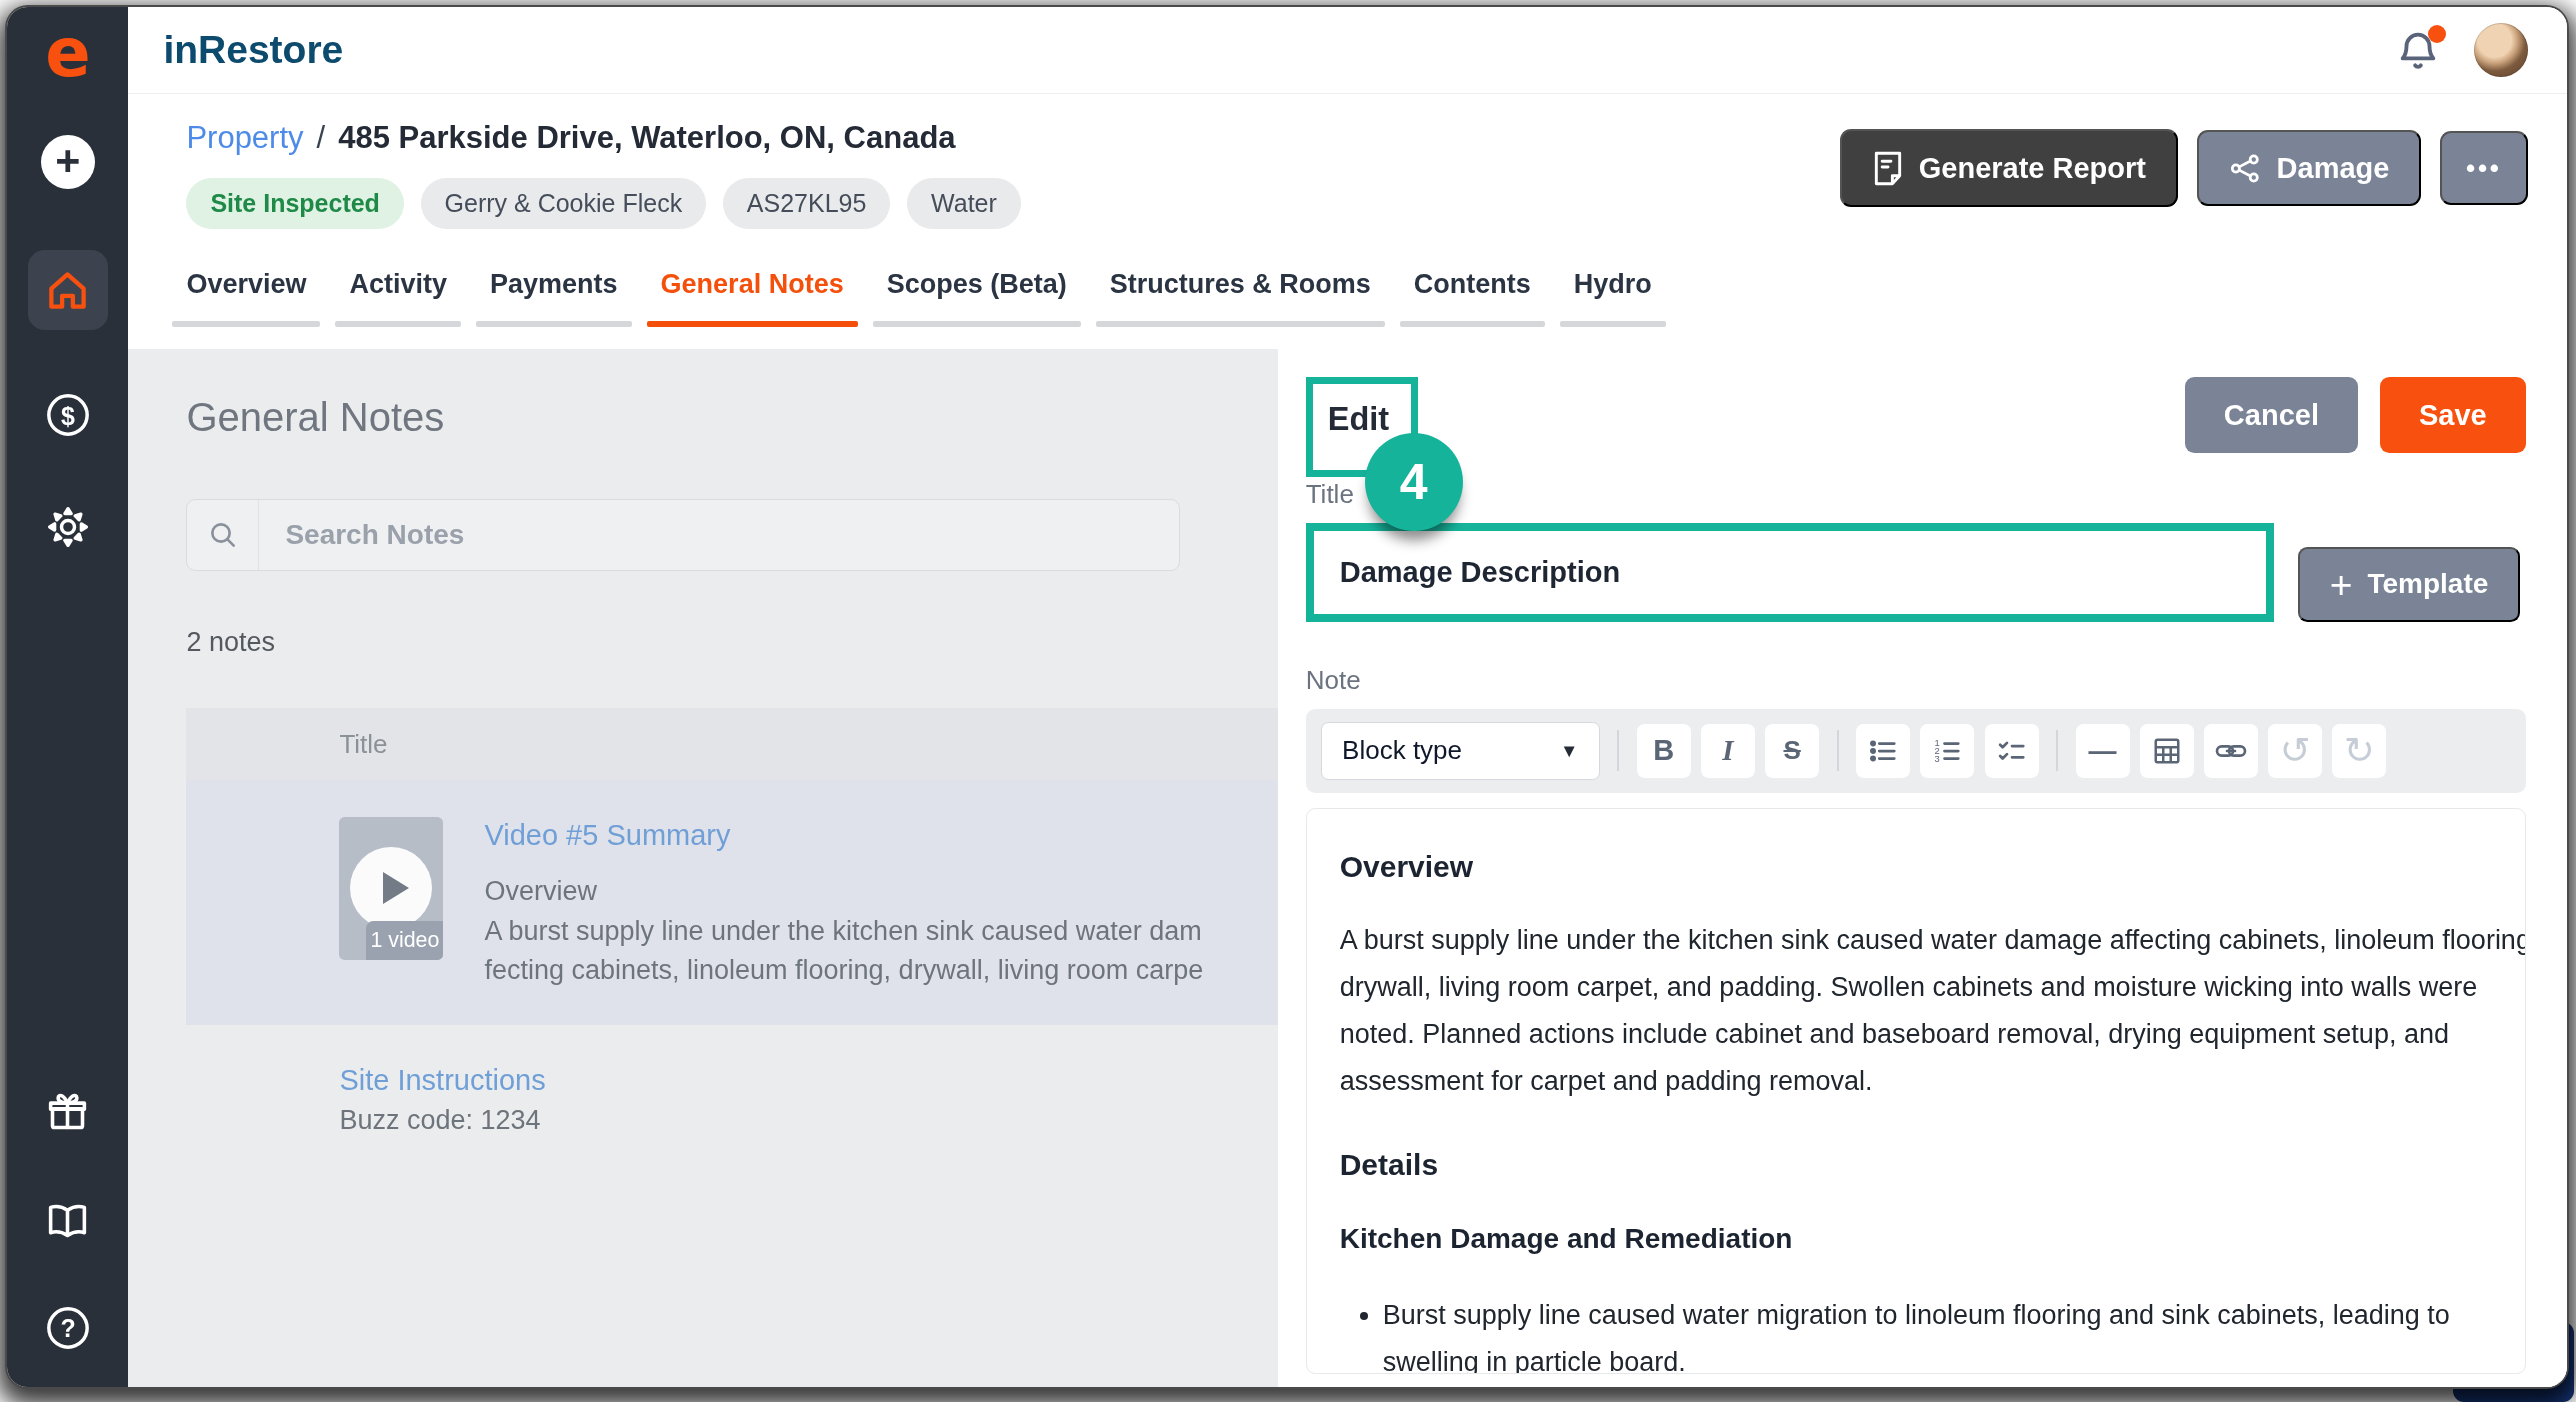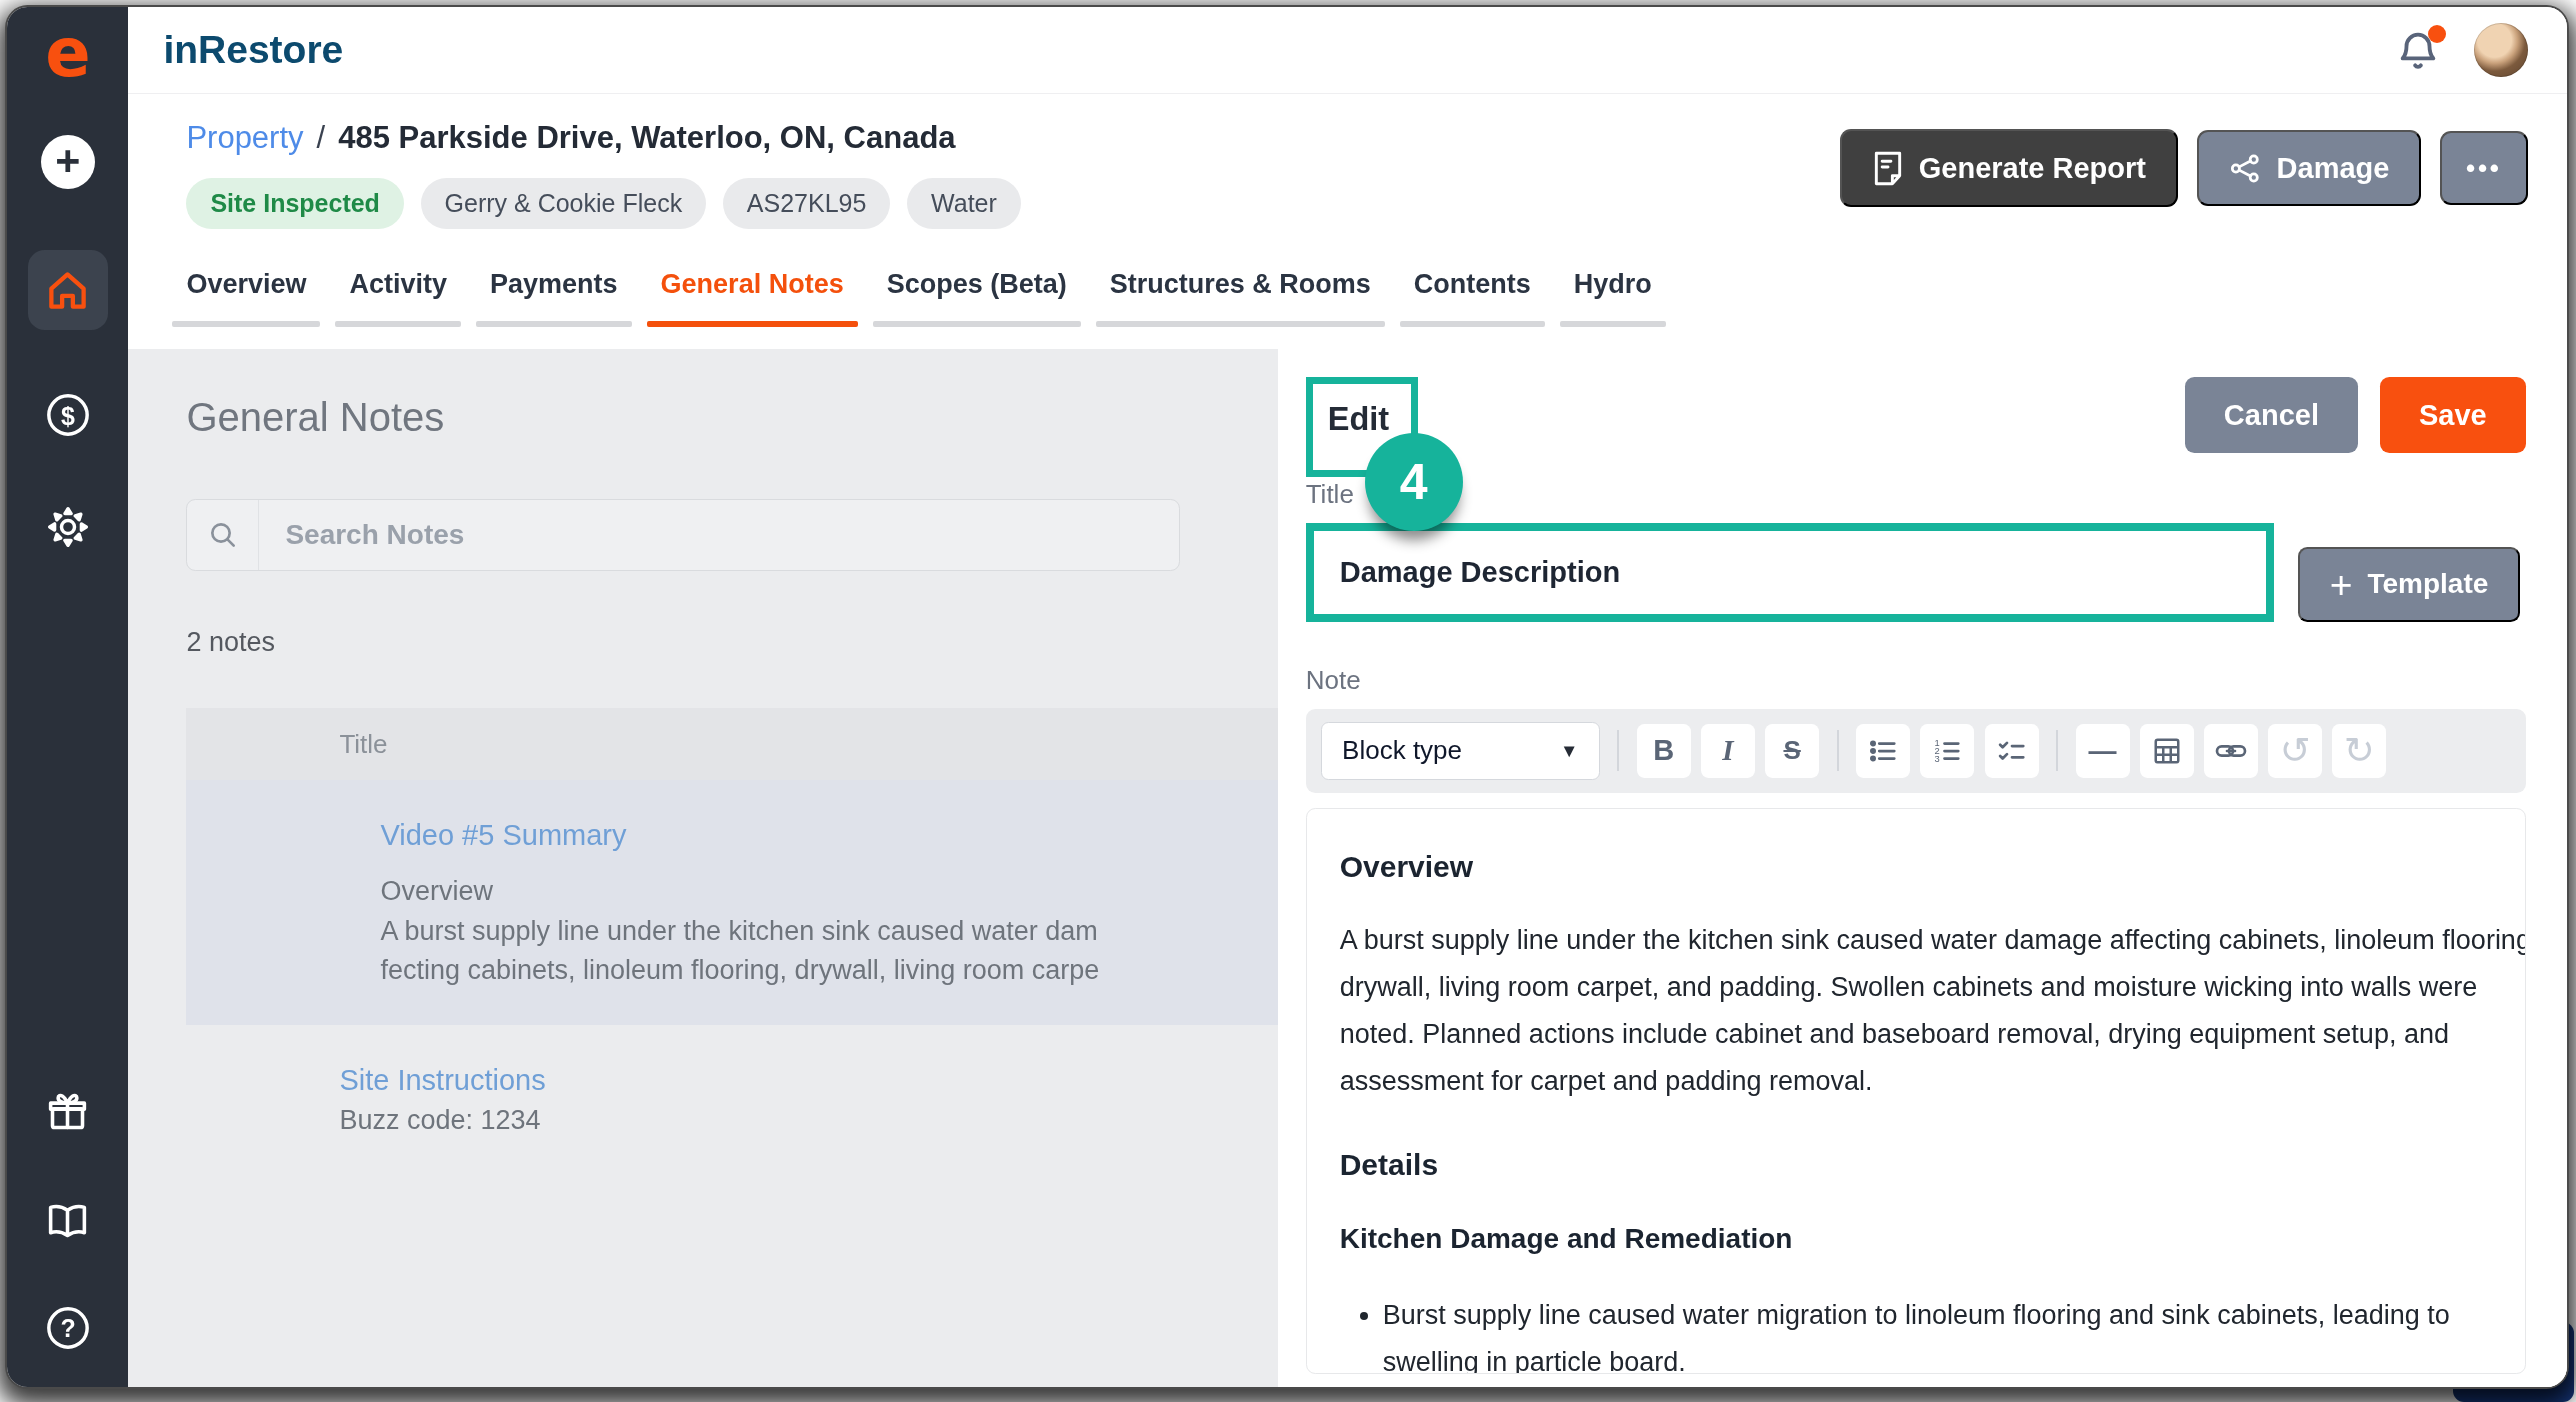--- a/index.html
+++ b/index.html
@@ -312,20 +312,26 @@
           </div>
 
           <div class="np-count">2 notes</div>
 
           <div class="ntable">
             <div class="thead">
               <span>Title</span>
             </div>
 
             <div class="nrow1">
+              <div class="thumb">
+                <span class="play">
+                    <i class="play-tri"></i>
+                  </span>
+                <span class="vbadge">1 video</span>
+              </div>
               <div class="rinfo">
                 <div class="rtitle">Video #5 Summary</div>
                 <div class="rsub">Overview</div>
                 <div class="rline">A burst supply line under the kitchen sink caused water dam</div>
                 <div class="rline">fecting cabinets, linoleum flooring, drywall, living room carpe</div>
               </div>
             </div>
 
             <div class="nrow2">
               <div class="rtitle">Site Instructions</div>

